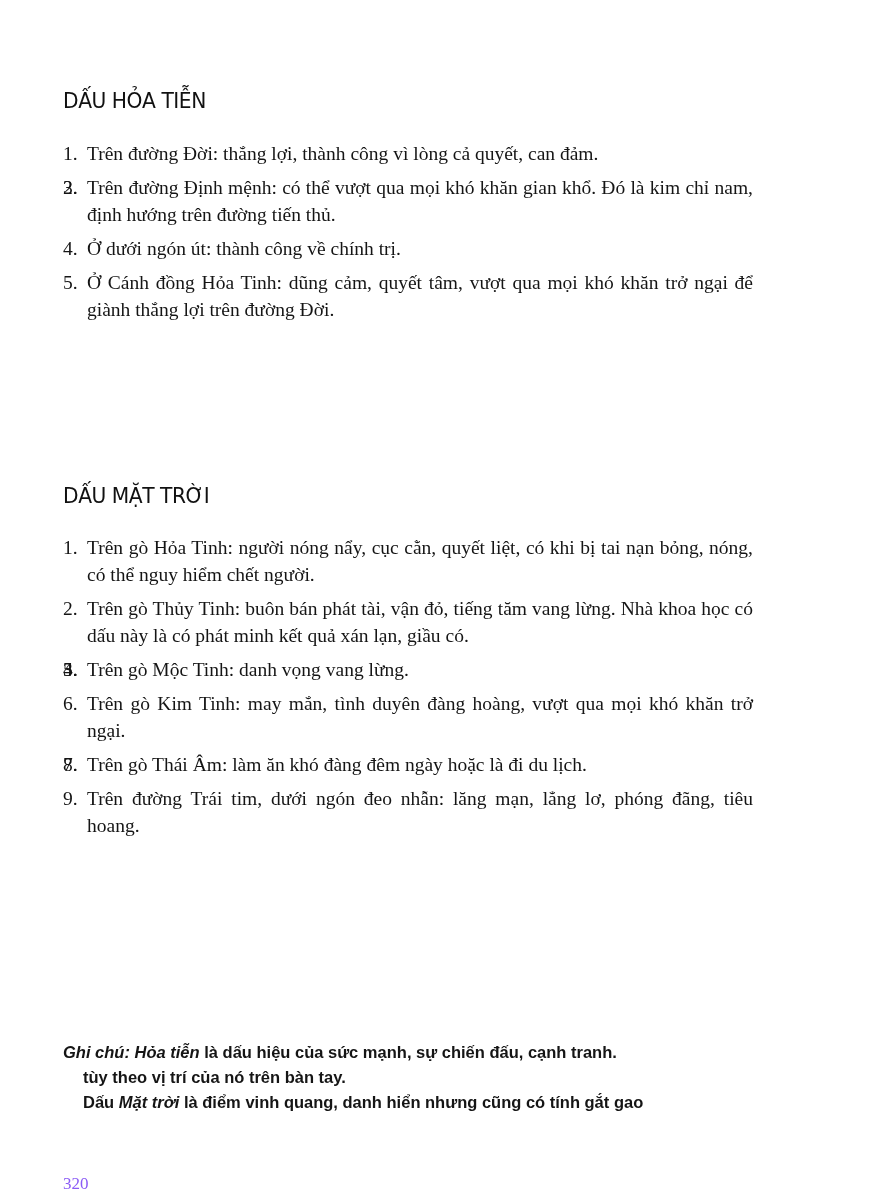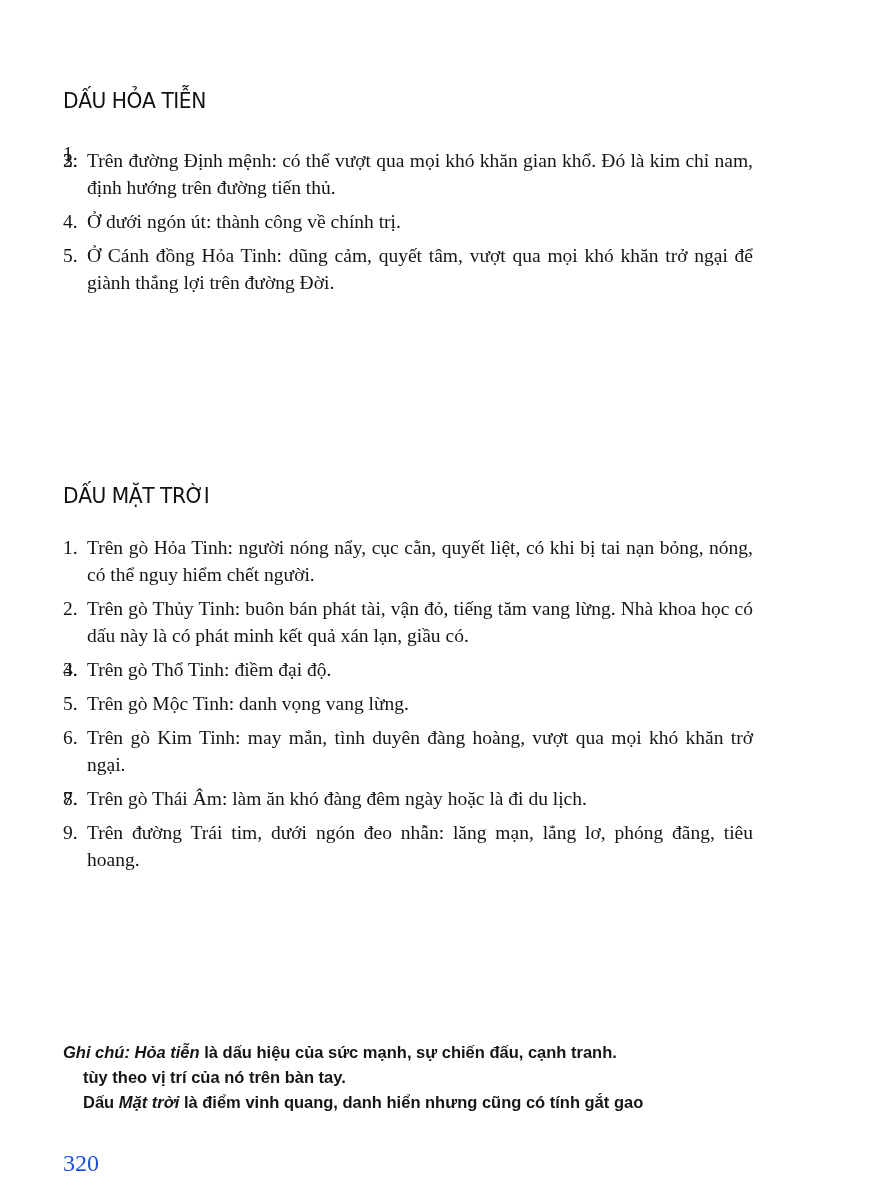--- a/index.html
+++ b/index.html
@@ -65,36 +65,37 @@
     line-height: 25px;
     color: #151515;
     font-weight: bold;
   }
   .note .line { display: block; }
   .note .indent { padding-left: 20px; }
   .note em { font-style: italic; }
   .page-number {
     position: absolute;
     left: 63px;
-    top: 1150px;
+    top: 1174px;
     font-family: "Liberation Serif", serif;
-    font-size: 24px;
-    color: #1d4ed8;
+    font-size: 17px;
+    color: #8b5cf6;
   }
 </style>
 </head>
 <body>
 
 <div class="page">
 
   <h2 class="heading" style="top:88px;">DẤU HỎA TIỄN</h2>
 
   <ol class="list" style="top:140px;">
     <li class="item">
       <span class="num">1.</span>
+      <span>Trên đường Đời: thắng lợi, thành công vì lòng cả quyết, can đảm.</span>
     </li>
     <li class="item">
       <span class="num">2.</span>
     </li>
     <li class="item">
       <span class="num">3.</span>
       <span>Trên đường Định mệnh: có thể vượt qua mọi khó khăn gian khổ. Đó là kim chỉ nam, định hướng trên đường tiến thủ.</span>
     </li>
     <li class="item">
       <span class="num">4.</span>
@@ -115,21 +116,20 @@
     </li>
     <li class="item">
       <span class="num">2.</span>
       <span>Trên gò Thủy Tinh: buôn bán phát tài, vận đỏ, tiếng tăm vang lừng. Nhà khoa học có dấu này là có phát minh kết quả xán lạn, giầu có.</span>
     </li>
     <li class="item">
       <span class="num">3.</span>
     </li>
     <li class="item">
       <span class="num">4.</span>
-      <span>Trên gò Thổ Tinh: điềm đại độ.</span>
     </li>
     <li class="item">
       <span class="num">5.</span>
       <span>Trên gò Mộc Tinh: danh vọng vang lừng.</span>
     </li>
     <li class="item">
       <span class="num">6.</span>
       <span>Trên gò Kim Tinh: may mắn, tình duyên đàng hoàng, vượt qua mọi khó khăn trở ngại.</span>
     </li>
     <li class="item">

